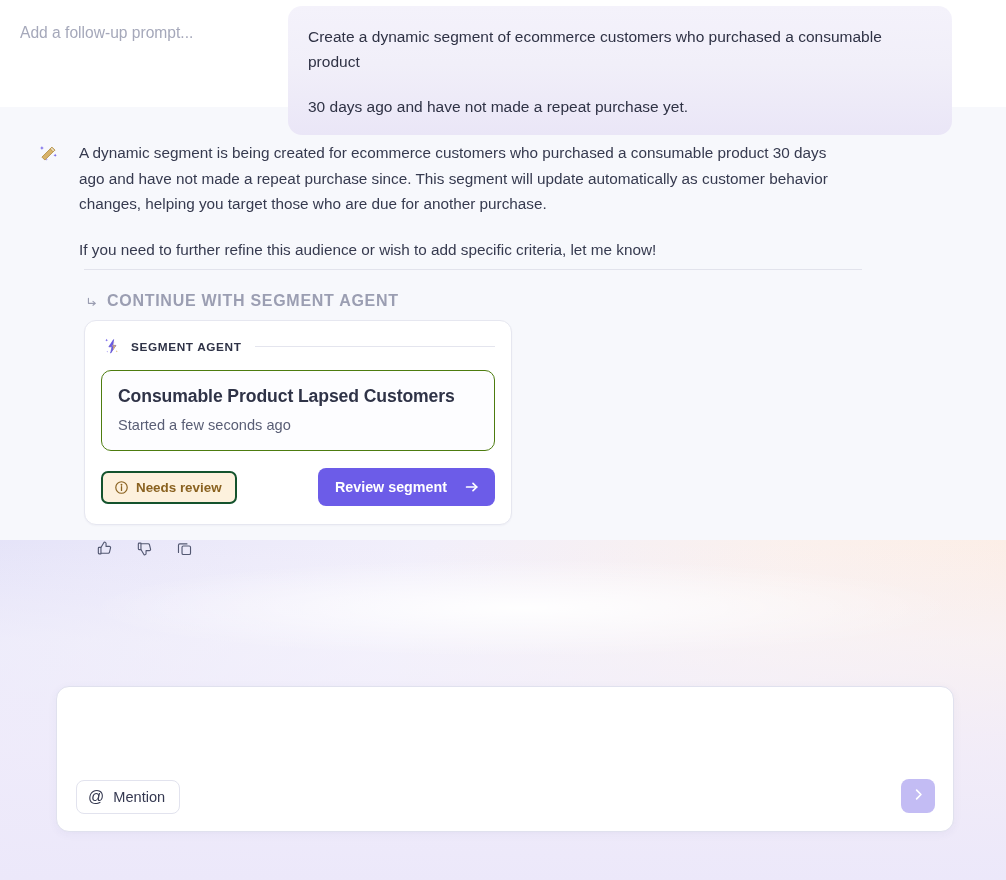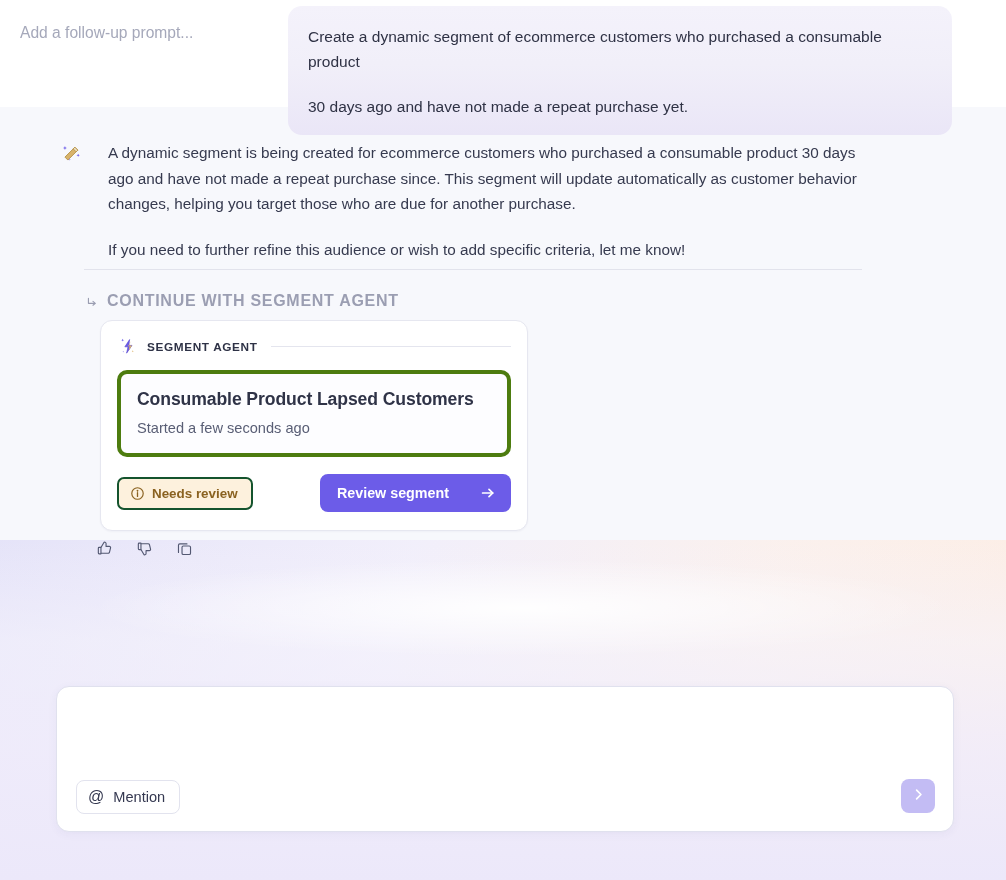--- a/index.html
+++ b/index.html
@@ -83,24 +83,24 @@
     color: #2f3245;
     font-size: 15.5px;
     line-height: 1.62;
   }
   .user-bubble .line { display: block; }
   .user-bubble .line + .line { margin-top: 20px; }
 
   
   .assistant-row {
     position: absolute;
-    left: 60px; top: 140px;
+    left: 37px; top: 140px;
     width: 820px;
     display: flex;
-    gap: 26px;
+    gap: 20px;
   }
   .wand-icon {
     flex: 0 0 auto;
     width: 22px; height: 22px;
     margin-top: 3px;
   }
   .assistant-text {
     color: #363a4f;
     font-size: 15.3px;
     line-height: 1.67;
@@ -141,21 +141,20 @@
   
   .agent-card {
     position: absolute;
     left: 84px; top: 320px;
     width: 428px;
     background: #ffffff;
     border: 1px solid #e6e7f0;
     border-radius: 12px;
     padding: 14px 16px 18px 16px;
     box-shadow: 0 1px 2px rgba(40,40,80,0.035);
-    margin-left: 16px;
   }
   .card-head {
     display: flex;
     align-items: center;
     gap: 9px;
     padding: 2px 0 0 2px;
   }
   .bolt-icon { width: 19px; height: 19px; flex: 0 0 auto; }
   .card-head-title {
     font-size: 11.8px;
@@ -166,21 +165,21 @@
   }
   .card-head-rule {
     flex: 1 1 auto;
     height: 1px;
     background: #e4e5ee;
     margin-left: 4px;
   }
 
   .inner-panel {
     margin-top: 14px;
-    border: 4px solid #4d7c0f;
+    border: 1px solid #4d7c0f;
     border-radius: 10px;
     background: #fdfdff;
     padding: 15px 16px 17px 16px;
   }
   .segment-title {
     font-size: 17.6px;
     font-weight: 700;
     color: #2f3347;
     letter-spacing: -0.1px;
   }
@@ -207,21 +206,21 @@
     padding: 7px 13px 7px 11px;
     color: #8a6220;
     font-size: 13.4px;
     font-weight: 700;
   }
   .info-icon { width: 15px; height: 15px; flex: 0 0 auto; }
 
   .review-btn {
     display: inline-flex;
     align-items: center;
-    gap: 31px;
+    gap: 17px;
     background: #6c5ce8;
     border: none;
     border-radius: 8px;
     padding: 11px 15px 11px 17px;
     color: #ffffff;
     font-size: 14.3px;
     font-weight: 700;
     font-family: "Liberation Sans", sans-serif;
     cursor: pointer;
   }

